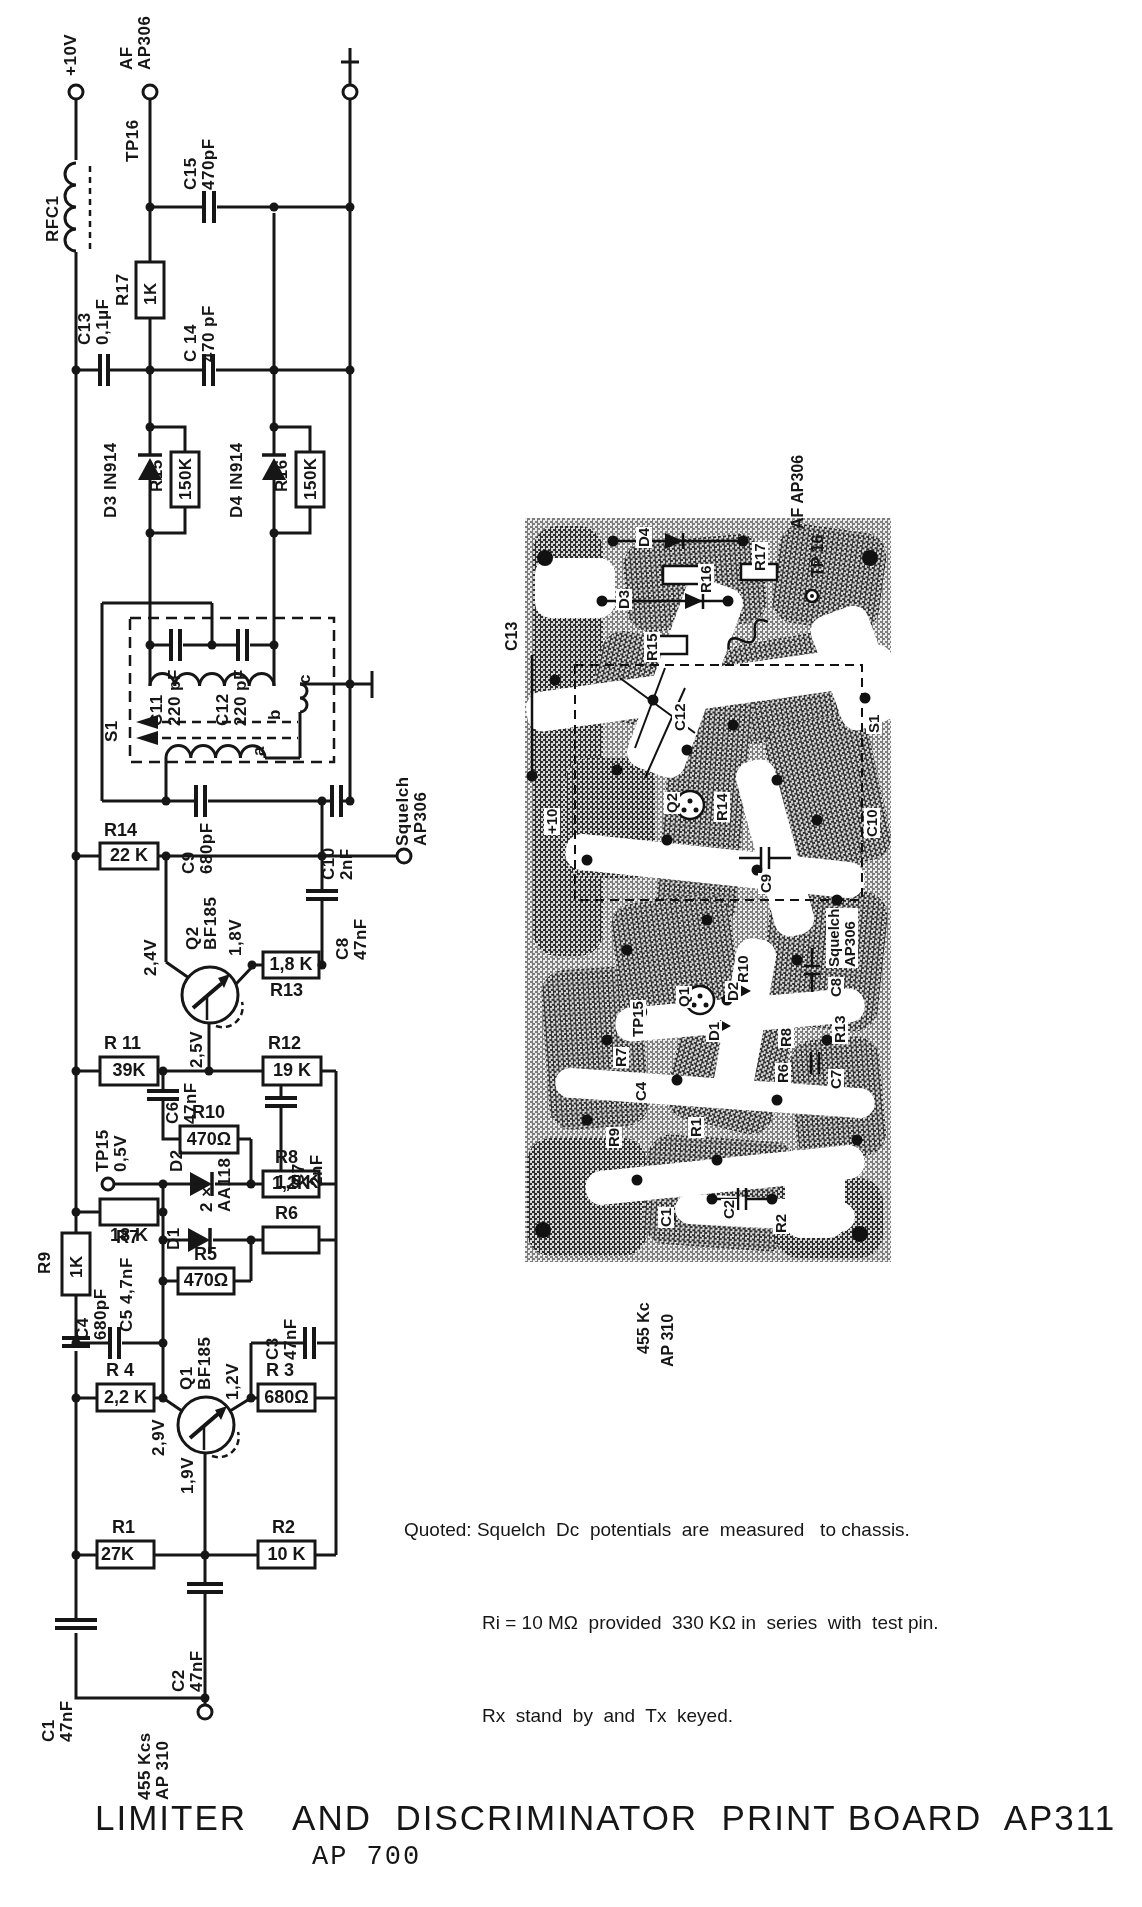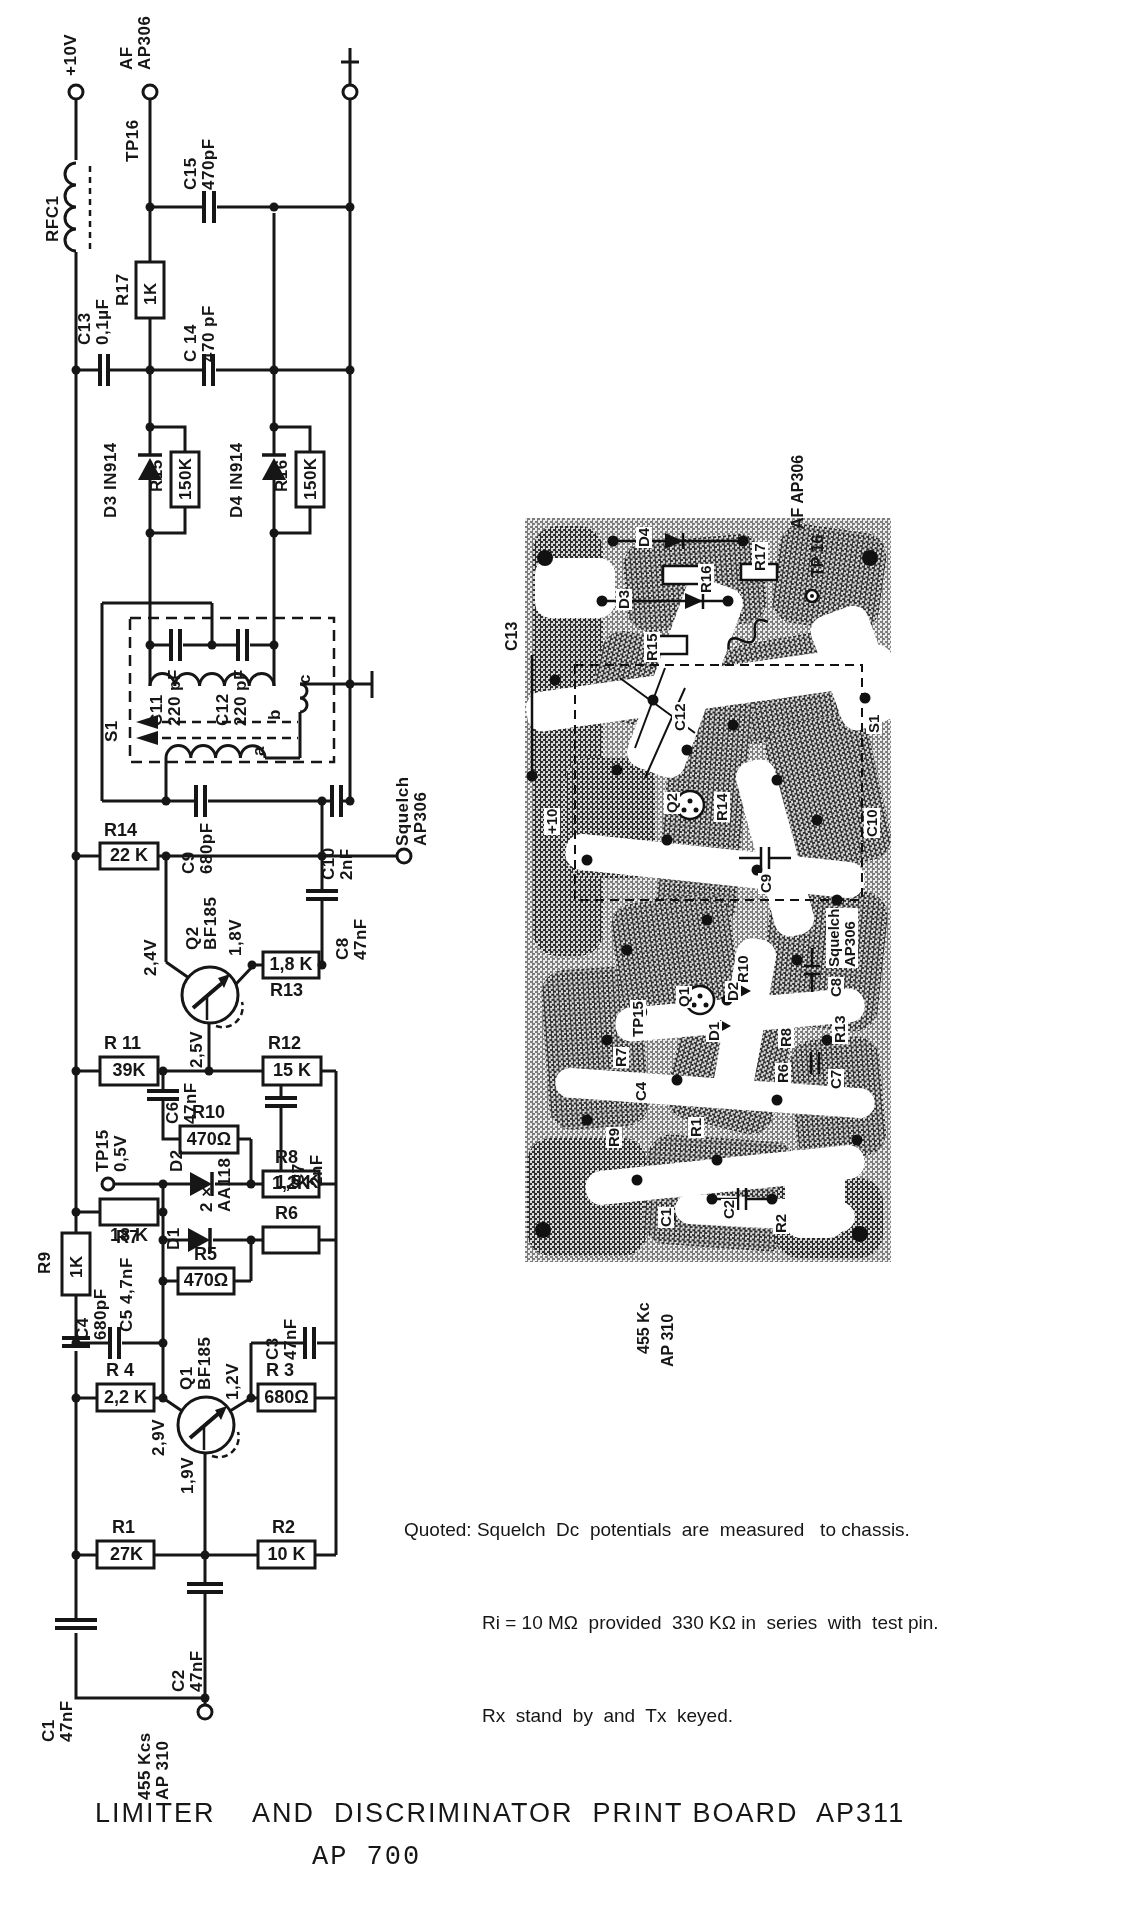--- a/index.html
+++ b/index.html
@@ -18,21 +18,21 @@
       background:#fff;padding:0 1px;}
   .pv2{font-size:16px;background:none;}
   #schsvg{position:absolute;left:0;top:0;}
   #pcb{position:absolute;left:525px;top:518px;width:366px;height:744px;
        background:repeating-conic-gradient(#7d7d7d 0% 25%,#ededed 0% 50%);
        background-size:5px 5px;}
   #pcbsvg{position:absolute;left:525px;top:518px;overflow:visible;}
   .remarks{position:absolute;left:404px;top:1452px;width:545px;
            font-size:19px;line-height:31px;font-weight:400;white-space:pre-wrap;}
   .r-ind{margin-left:78px;}
-  .title1{position:absolute;left:95px;top:1798px;font-size:27px;letter-spacing:2px;white-space:pre;}
+  .title1{position:absolute;left:95px;top:1798px;font-size:35px;letter-spacing:2px;white-space:pre;}
   .title2{position:absolute;left:312px;top:1842px;font-size:27px;letter-spacing:2px;font-family:Liberation Mono, monospace;}
 </style>
 </head>
 <body>
 
 <div id="canvas">
 
   <svg id="schsvg" width="1142" height="1907" viewBox="0 0 1142 1907">
     <g stroke="#161616" stroke-width="3" fill="none">
 
@@ -306,29 +306,29 @@
   <span class="hl" style="left:275px;top:1203px">R6</span>
   <span class="hl" style="left:194px;top:1244px">R5</span>
   <span class="hl" style="left:106px;top:1360px">R 4</span>
   <span class="hl" style="left:266px;top:1360px">R 3</span>
   <span class="hl" style="left:112px;top:1517px">R1</span>
   <span class="hl" style="left:272px;top:1517px">R2</span>
 
   <span class="rv" style="left:100px;top:845px;width:58px">22 K</span>
   <span class="rv" style="left:263px;top:954px;width:56px">1,8 K</span>
   <span class="rv" style="left:100px;top:1060px;width:58px">39K</span>
-  <span class="rv" style="left:263px;top:1060px;width:58px">15 K</span>
+  <span class="rv" style="left:263px;top:1060px;width:58px">19 K</span>
   <span class="rv" style="left:180px;top:1129px;width:58px">470Ω</span>
   <span class="rv" style="left:263px;top:1173px;width:56px">1,2K</span>
   <span class="rv" style="left:100px;top:1225px;width:58px">18 K</span>
   <span class="rv" style="left:263px;top:1172px;width:68px">1,5 K</span>
   <span class="rv" style="left:178px;top:1270px;width:56px">470Ω</span>
   <span class="rv" style="left:97px;top:1387px;width:57px">2,2 K</span>
   <span class="rv" style="left:258px;top:1387px;width:57px">680Ω</span>
-  <span class="rv" style="left:106px;top:1544px;width:41px">27K</span>
+  <span class="rv" style="left:97px;top:1544px;width:41px">27K</span>
   <span class="rv" style="left:258px;top:1544px;width:57px">10 K</span>
 
   <div id="pcb">
       <div style="position: absolute; left: 8px; top: 8px; width: 70px; height: 430px; background: repeating-conic-gradient(rgb(46, 46, 46) 0%, rgb(46, 46, 46) 25%, rgb(216, 216, 216) 0%, rgb(216, 216, 216) 50%) 0% 0% / 5px 5px; border-radius: 24px; transform: rotate(0deg);"></div>
       <div style="position: absolute; left: 100px; top: 20px; width: 140px; height: 90px; background: repeating-conic-gradient(rgb(46, 46, 46) 0%, rgb(46, 46, 46) 25%, rgb(216, 216, 216) 0%, rgb(216, 216, 216) 50%) 0% 0% / 5px 5px; border-radius: 24px; transform: rotate(-5deg);"></div>
       <div style="position: absolute; left: 250px; top: 10px; width: 108px; height: 100px; background: repeating-conic-gradient(rgb(46, 46, 46) 0%, rgb(46, 46, 46) 25%, rgb(216, 216, 216) 0%, rgb(216, 216, 216) 50%) 0% 0% / 5px 5px; border-radius: 24px; transform: rotate(8deg);"></div>
       <div style="position: absolute; left: 70px; top: 120px; width: 120px; height: 90px; background: repeating-conic-gradient(rgb(46, 46, 46) 0%, rgb(46, 46, 46) 25%, rgb(216, 216, 216) 0%, rgb(216, 216, 216) 50%) 0% 0% / 5px 5px; border-radius: 24px; transform: rotate(12deg);"></div>
       <div style="position: absolute; left: 200px; top: 120px; width: 120px; height: 100px; background: repeating-conic-gradient(rgb(46, 46, 46) 0%, rgb(46, 46, 46) 25%, rgb(216, 216, 216) 0%, rgb(216, 216, 216) 50%) 0% 0% / 5px 5px; border-radius: 24px; transform: rotate(-10deg);"></div>
       <div style="position: absolute; left: 20px; top: 450px; width: 100px; height: 160px; background: repeating-conic-gradient(rgb(46, 46, 46) 0%, rgb(46, 46, 46) 25%, rgb(216, 216, 216) 0%, rgb(216, 216, 216) 50%) 0% 0% / 5px 5px; border-radius: 24px; transform: rotate(-4deg);"></div>
       <div style="position: absolute; left: 140px; top: 150px; width: 80px; height: 260px; background: repeating-conic-gradient(rgb(46, 46, 46) 0%, rgb(46, 46, 46) 25%, rgb(216, 216, 216) 0%, rgb(216, 216, 216) 50%) 0% 0% / 5px 5px; border-radius: 24px; transform: rotate(5deg);"></div>

